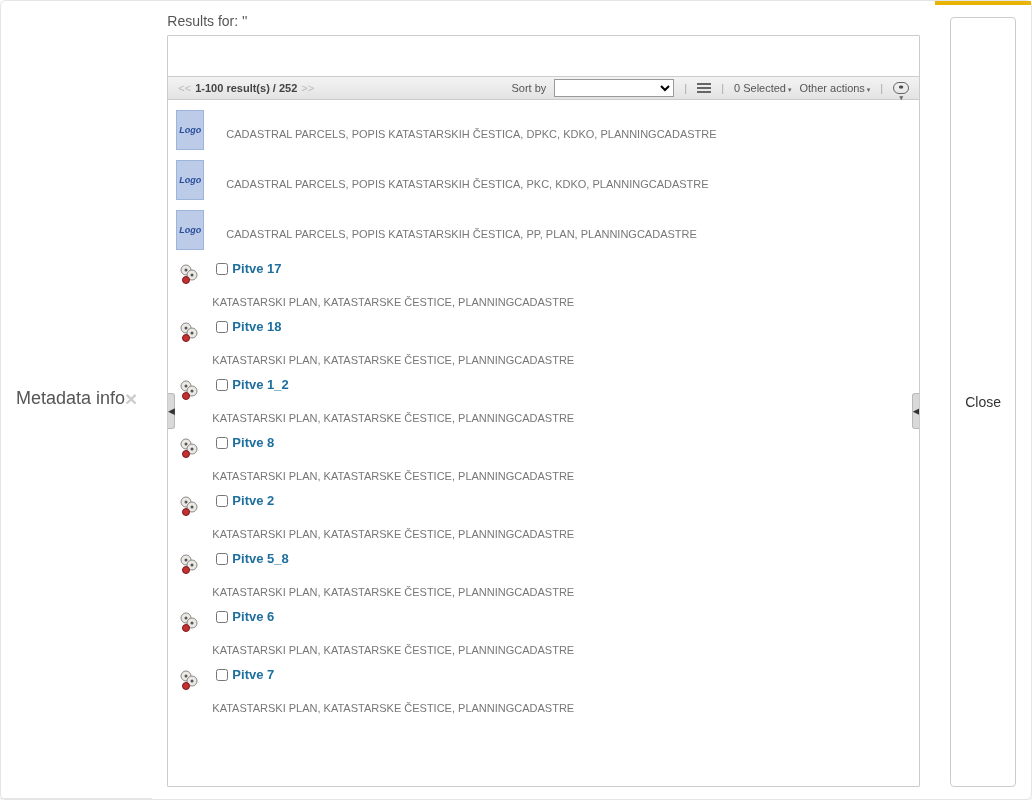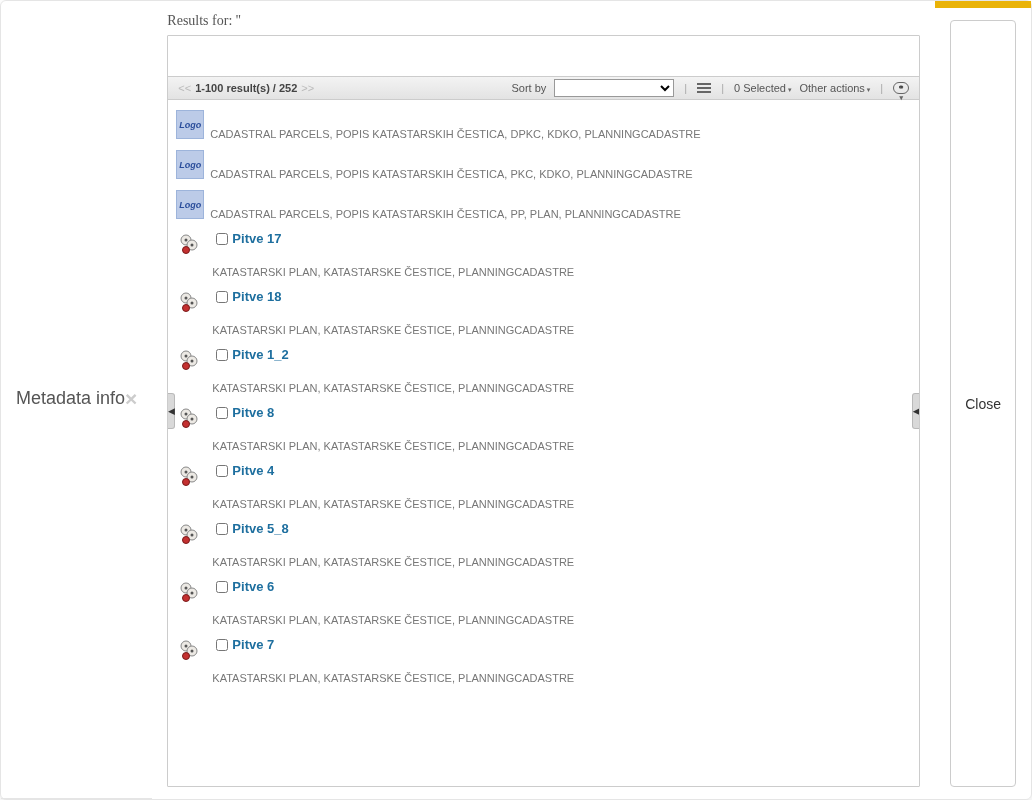--- a/index.html
+++ b/index.html
@@ -47,21 +47,20 @@
     flex: 1;
     padding: 12px 15px 12px 15px;
     display: flex;
     flex-direction: column;
     overflow: hidden;
   }
   .results-for {
     font-size: 14px;
     margin-bottom: 6px;
     color: #555;
-    font-family: Liberation Serif, serif;
   }
   .results-frame {
     flex: 1;
     border: 1px solid #ccc;
     border-radius: 1px;
     position: relative;
     display: flex;
     flex-direction: column;
     overflow: hidden;
   }
@@ -110,31 +109,31 @@
     overflow-y: scroll;
     padding: 4px 8px;
   }
   .row {
     display: flex;
     align-items: flex-start;
     padding: 6px 0 4px 0;
   }
   .logo-box {
     width: 28px;
-    height: 29px;
+    height: 40px;
     background: #bccbe8;
     border: 1px solid #9db4db;
     display: flex;
     align-items: center;
     justify-content: center;
     font-style: italic;
     font-weight: bold;
     font-size: 9px;
     color: #2a4d9b;
-    margin-right: 6px;
+    margin-right: 22px;
     flex-shrink: 0;
   }
   .map-ico {
     width: 24px;
     height: 24px;
     margin: 2px 10px 2px 2px;
     position: relative;
     flex-shrink: 0;
   }
   .map-ico svg { width: 24px; height: 24px; }
@@ -173,21 +172,21 @@
     display: flex;
     align-items: center;
     justify-content: center;
     font-size: 9px;
     color: #333;
     cursor: pointer;
   }
   .side-toggle.left  { left: -1px;  border-radius: 0 3px 3px 0; }
   .side-toggle.right { right: -1px; border-radius: 3px 0 0 3px; }
   .modal-footer {
-    border-top: 7px solid #eab308;
+    border-top: 4px solid #eab308;
     padding: 12px 15px;
     display: flex;
     justify-content: flex-end;
   }
   .btn {
     padding: 6px 14px;
     font-size: 14px;
     border: 1px solid #ccc;
     border-radius: 4px;
     background: #fff;
@@ -347,21 +346,21 @@
 <svg viewBox="0 0 24 24">
   <circle cx="8" cy="8" r="5" fill="#ece9e4" stroke="#888" stroke-width="1"></circle>
   <circle cx="8" cy="8" r="1.5" fill="#555"></circle>
   <circle cx="14" cy="13" r="5" fill="#ece9e4" stroke="#888" stroke-width="1"></circle>
   <circle cx="14" cy="13" r="1.5" fill="#555"></circle>
   <circle cx="8" cy="18" r="3.5" fill="#c43030" stroke="#7a1a1a" stroke-width="1"></circle>
 </svg></div>
               <div class="entry">
                 <div class="title-line">
                   <input type="checkbox" class="cb" style="">
-                  <span class="title-link">Pitve 4</span>
+                  <span class="title-link">Pitve 2</span>
                 </div>
                 <div class="keywords">KATASTARSKI PLAN, KATASTARSKE ČESTICE, PLANNINGCADASTRE</div>
               </div>
             </div>
             <div class="row">
               <div class="map-ico">
 <svg viewBox="0 0 24 24">
   <circle cx="8" cy="8" r="5" fill="#ece9e4" stroke="#888" stroke-width="1"></circle>
   <circle cx="8" cy="8" r="1.5" fill="#555"></circle>
   <circle cx="14" cy="13" r="5" fill="#ece9e4" stroke="#888" stroke-width="1"></circle>

